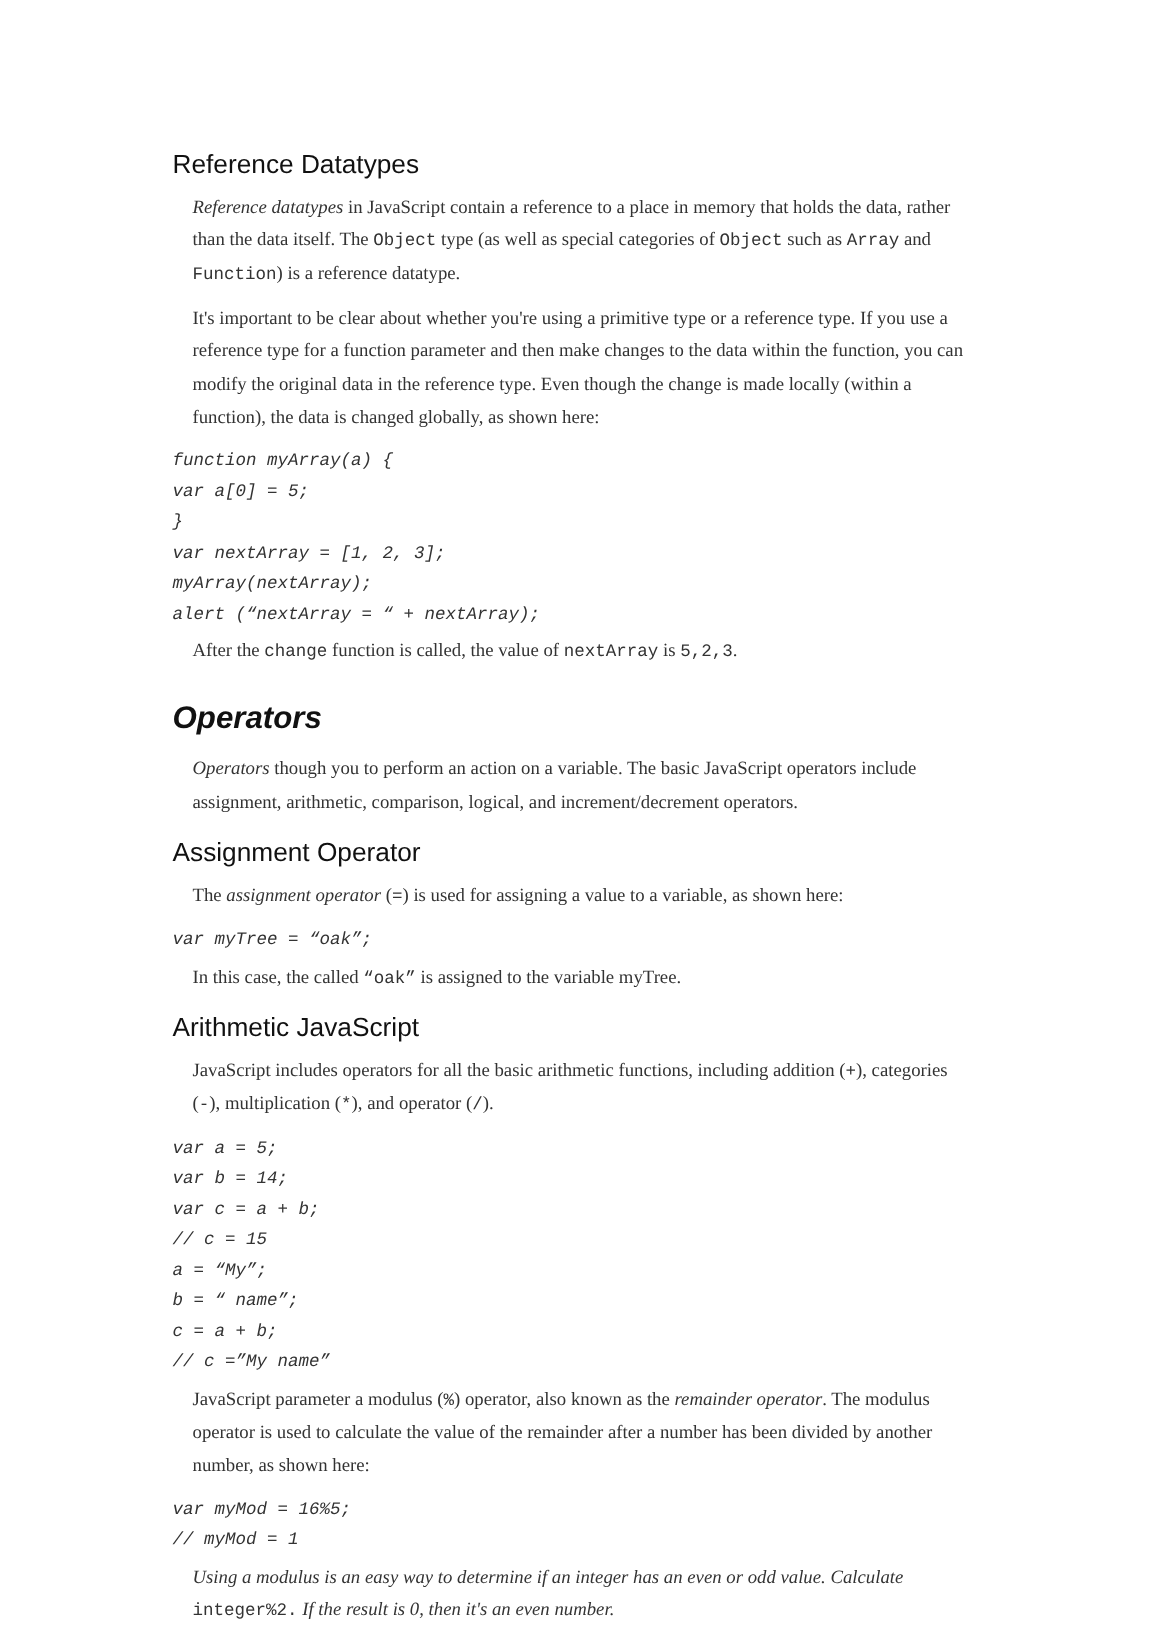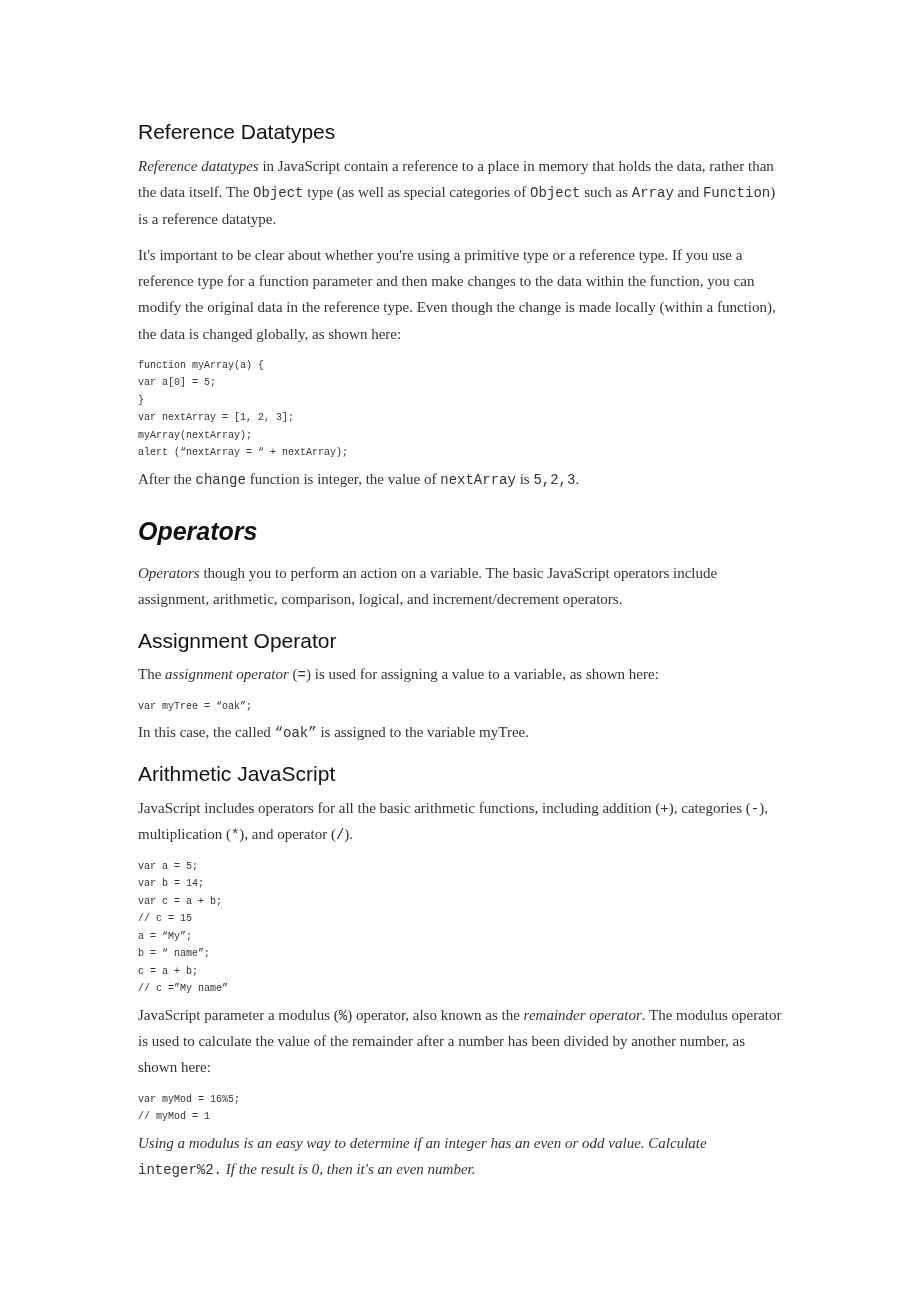--- a/index.html
+++ b/index.html
@@ -20,53 +20,54 @@
     color: #111;
   }
   h3 {
     font-family: Arial, Helvetica, sans-serif;
     font-size: 21px;
     font-weight: 400;
     margin: 4px 0 2px 0;
     color: #111;
   }
   p {
-    margin: 2px 0 10px 0;
+    margin: 2px 0 10px 16px;
   }
   .code {
     font-family: "Courier New", Courier, monospace;
     font-size: 14px;
   }
   .codeblock {
     font-family: "Courier New", Courier, monospace;
-    font-size: 10px;
+    font-size: 14px;
     white-space: pre;
     line-height: 1.75;
     margin: 4px 0 4px 0;
+    font-style: italic;
   }
   .italic {
     font-style: italic;
   }
 </style>
 </head>
 <body>
 
 <h3>Reference Datatypes</h3>
 <p>
   <span class="italic">Reference datatypes</span><span> in JavaScript contain a reference to a place in memory that holds the data, rather than the data itself. The </span><span class="code">Object</span><span> type (as well as special categories of </span><span class="code">Object</span><span> such as </span><span class="code">Array</span><span> and </span><span class="code">Function</span><span>) is a reference datatype.</span>
 </p>
 <p>It's important to be clear about whether you're using a primitive type or a reference type. If you use a reference type for a function parameter and then make changes to the data within the function, you can modify the original data in the reference type. Even though the change is made locally (within a function), the data is changed globally, as shown here:</p>
 <div class="codeblock">function myArray(a) {
 var a[0] = 5;
 }
 var nextArray = [1, 2, 3];
 myArray(nextArray);
 alert (“nextArray = “ + nextArray);</div>
 <p>
-  <span>After the </span><span class="code">change</span><span> function is integer, the value of </span><span class="code">nextArray</span><span> is </span><span class="code">5,2,3</span><span>.</span>
+  <span>After the </span><span class="code">change</span><span> function is called, the value of </span><span class="code">nextArray</span><span> is </span><span class="code">5,2,3</span><span>.</span>
 </p>
 
 <h2 class="h2-main">Operators</h2>
 <p>
   <span class="italic">Operators</span><span> though you to perform an action on a variable. The basic JavaScript operators include assignment, arithmetic, comparison, logical, and increment/decrement operators.</span>
 </p>
 
 <h3>Assignment Operator</h3>
 <p>
   <span>The </span><span class="italic">assignment operator</span><span> (</span><span class="code">=</span><span>) is used for assigning a value to a variable, as shown here:</span>

